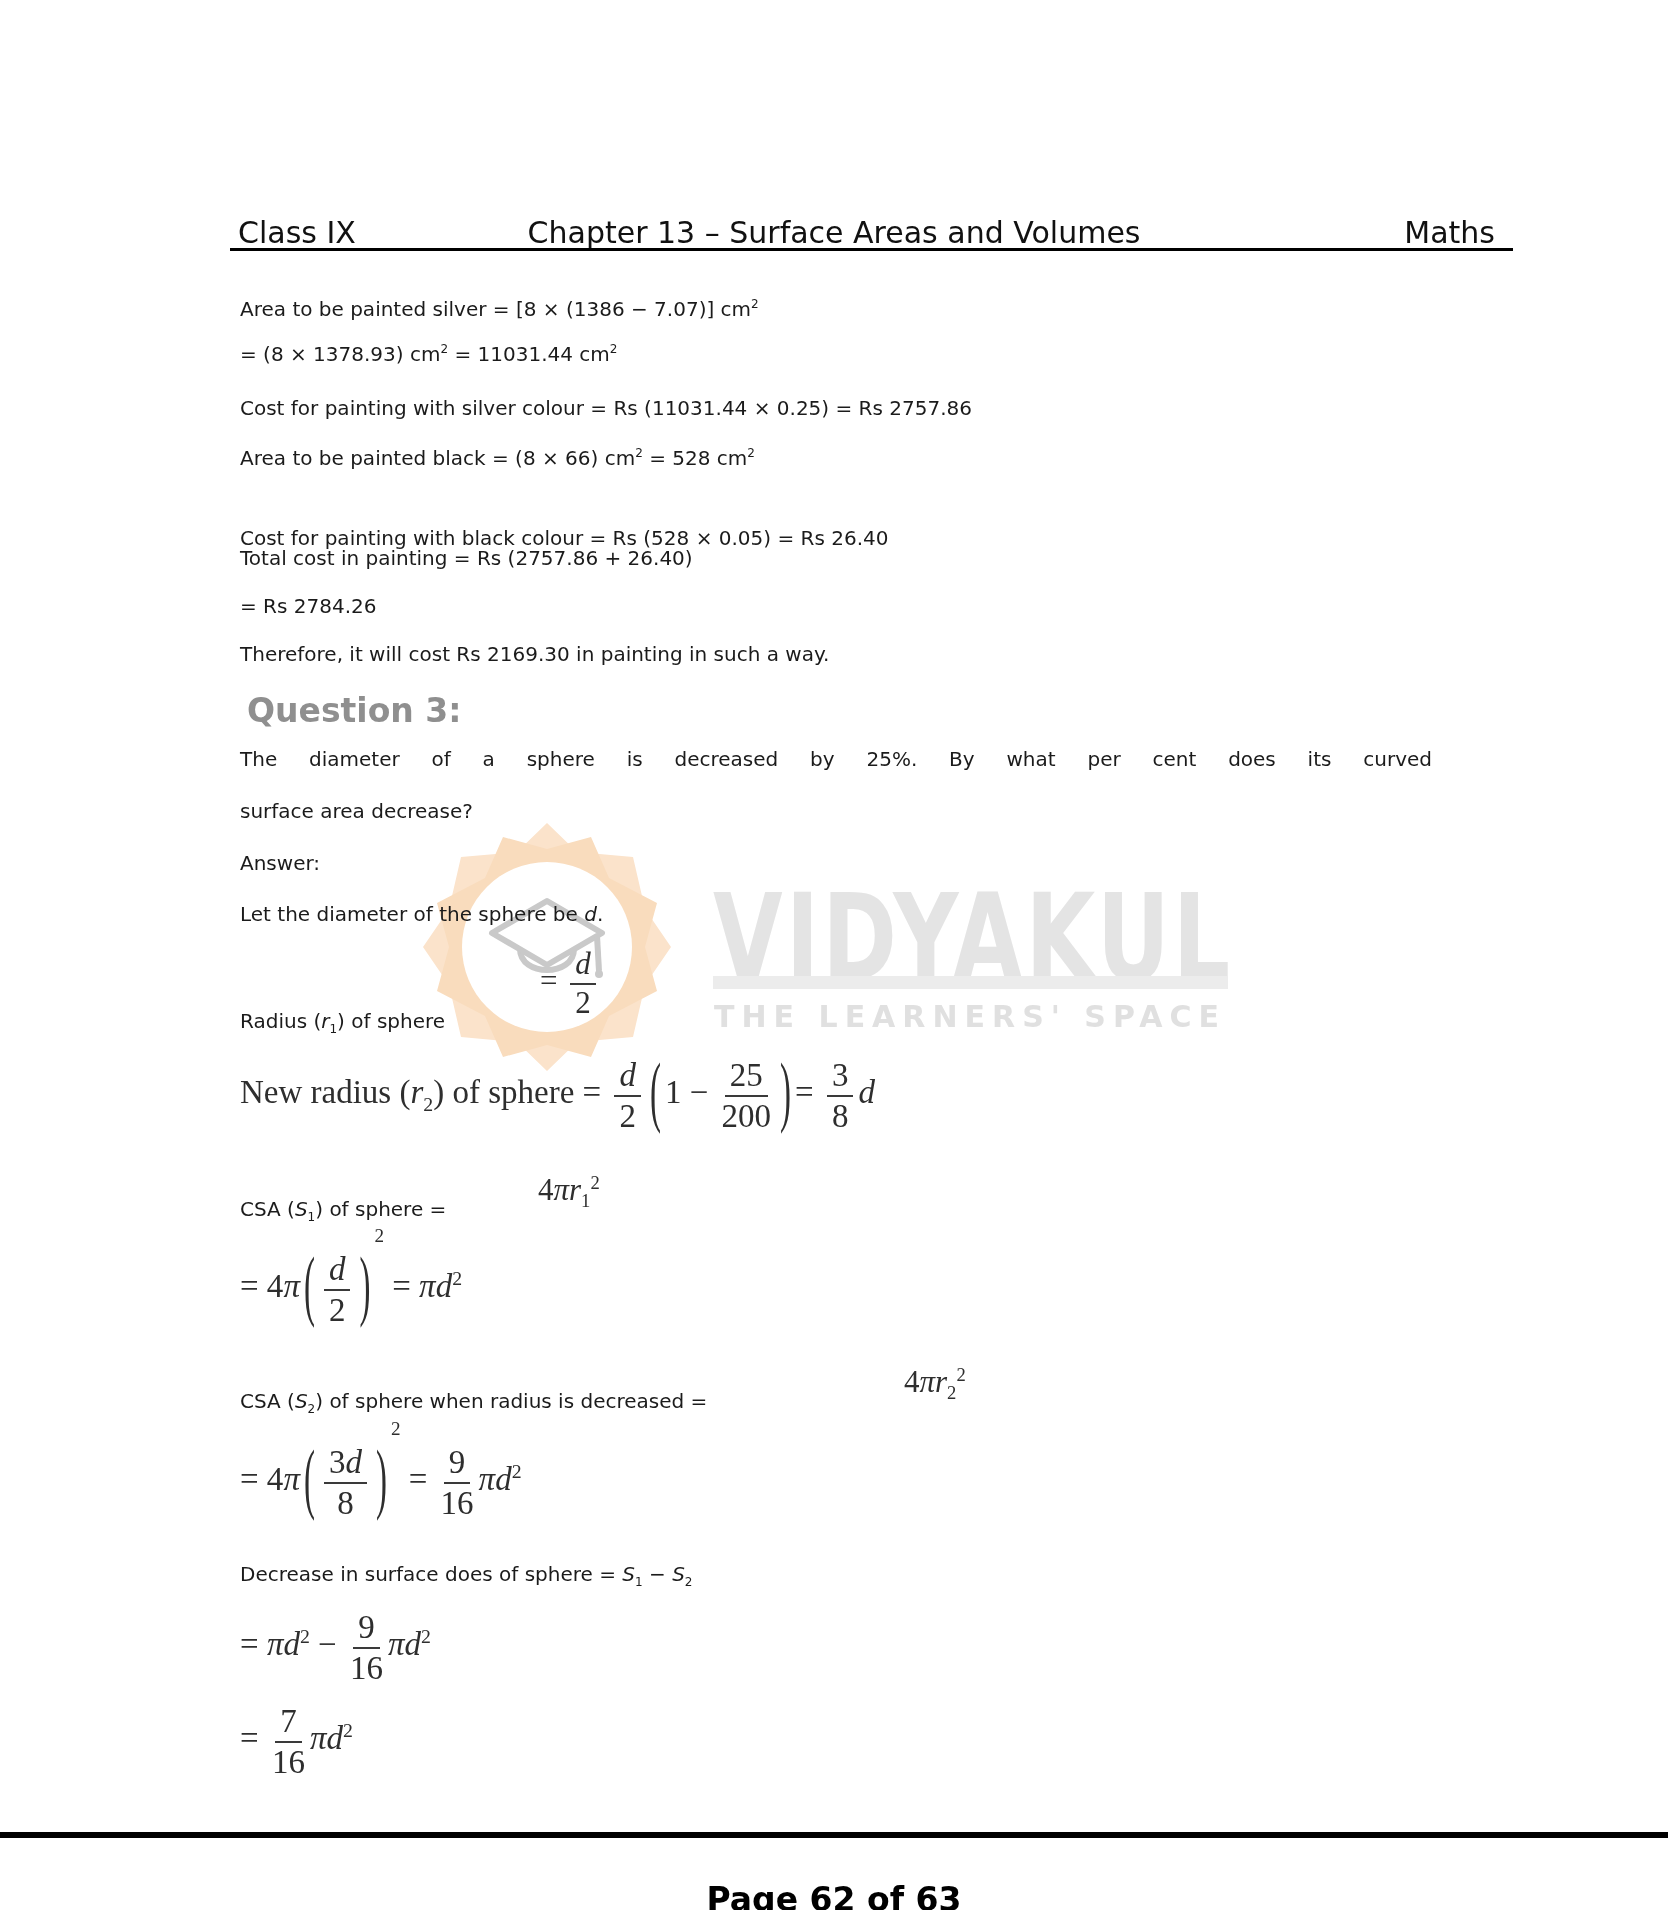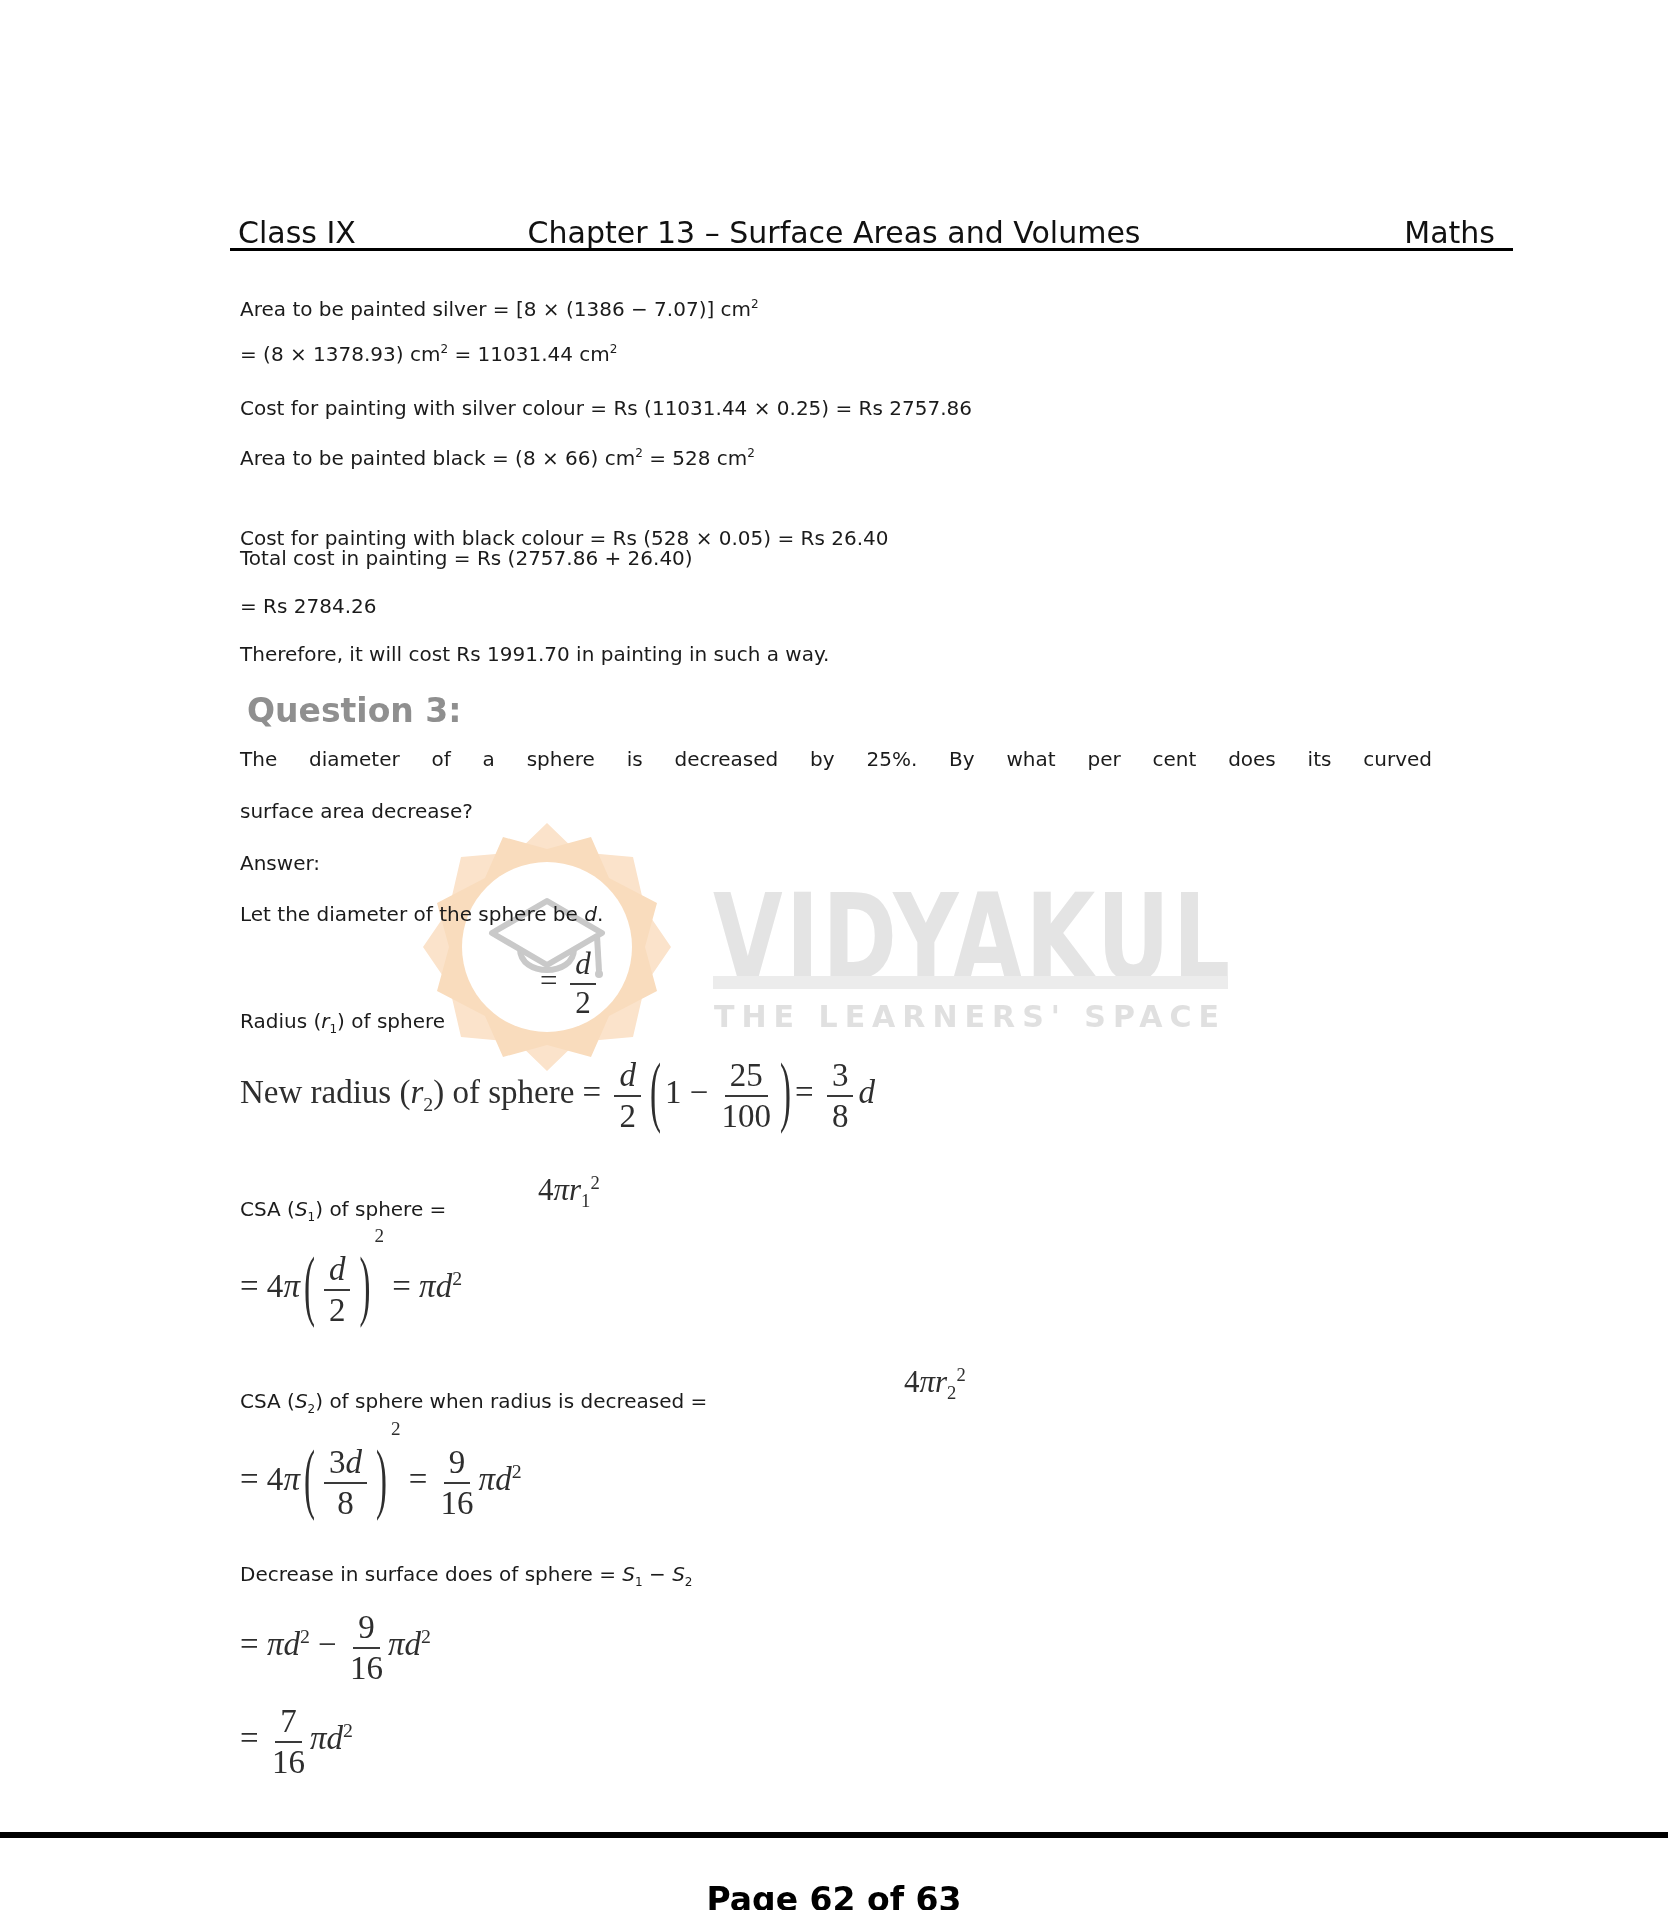--- a/index.html
+++ b/index.html
@@ -67,40 +67,40 @@
     <div class="abs hdr" style="right:173px;top:214px">Maths</div>
     <div class="rule" style="left:230px;top:248px;width:1283px;height:3px"></div>
 
     <div class="abs line" style="left:240px;top:289px"><span>Area to be painted silver = [8 × (1386 − 7.07)] cm</span><span class="s-sup">2</span></div>
     <div class="abs line" style="left:240px;top:334px"><span>= (8 × 1378.93) cm</span><span class="s-sup">2</span><span> = 11031.44 cm</span><span class="s-sup">2</span></div>
     <div class="abs line" style="left:240px;top:388px"><span>Cost for painting with silver colour = Rs (11031.44 × 0.25) = Rs 2757.86</span></div>
     <div class="abs line" style="left:240px;top:438px"><span>Area to be painted black = (8 × 66) cm</span><span class="s-sup">2</span><span> = 528 cm</span><span class="s-sup">2</span></div>
     <div class="abs line" style="left:240px;top:518px"><span>Cost for painting with black colour = Rs (528 × 0.05) = Rs 26.40</span></div>
     <div class="abs line" style="left:240px;top:538px"><span>Total cost in painting = Rs (2757.86 + 26.40)</span></div>
     <div class="abs line" style="left:240px;top:586px"><span>= Rs 2784.26</span></div>
-    <div class="abs line" style="left:240px;top:634px"><span>Therefore, it will cost Rs 1991.70 in painting in such a way.</span></div>
+    <div class="abs line" style="left:240px;top:634px"><span>Therefore, it will cost Rs 2169.30 in painting in such a way.</span></div>
 
     <div class="abs q-title" style="left:240px;top:691px">Question 3:</div>
     <div class="abs line just" style="left:240px;top:739px;width:1192px"><span>The diameter of a sphere is decreased by 25%. By what per cent does its curved</span></div>
     <div class="abs line" style="left:240px;top:791px"><span>surface area decrease?</span></div>
     <div class="abs line" style="left:240px;top:843px"><span>Answer:</span></div>
     <div class="abs line" style="left:240px;top:894px"><span>Let the diameter of the sphere be </span><span class="s-i">d</span><span>.</span></div>
 
     <div class="abs line" style="left:240px;top:1001px"><span>Radius (</span><span class="s-i">r</span><span class="s-sub">1</span><span>) of sphere</span></div>
     <div class="abs eq eq-sm" style="left:540px;top:948px"><span>= </span><span class="frac">
           <span class="num"><span class="s-i">d</span></span>
           <span class="den"><span>2</span></span>
         </span></div>
 
     <div class="abs eq" style="left:240px;top:1058px"><span>New radius (</span><span class="s-i">r</span><span class="s-sub">2</span><span>) of sphere  = </span><span class="frac">
           <span class="num"><span class="s-i">d</span></span>
           <span class="den"><span>2</span></span>
         </span><span class="s-bp">(</span><span>1 − </span><span class="frac">
           <span class="num"><span>25</span></span>
-          <span class="den"><span>100</span></span>
+          <span class="den"><span>200</span></span>
         </span><span class="s-bp">)</span><span>= </span><span class="frac">
           <span class="num"><span>3</span></span>
           <span class="den"><span>8</span></span>
         </span><span class="s-i">d</span></div>
 
     <div class="abs line" style="left:240px;top:1189px"><span>CSA (</span><span class="s-i">S</span><span class="s-sub">1</span><span>) of sphere =</span></div>
     <div class="abs eq eq-sm" style="left:538px;top:1172px"><span>4</span><span class="s-i">π</span><span class="s-i">r</span><span class="s-sub">1</span><span class="s-sup">2</span></div>
     <div class="abs eq" style="left:240px;top:1252px"><span>= 4</span><span class="s-i">π</span><span class="s-bp">(</span><span class="frac">
           <span class="num"><span class="s-i">d</span></span>
           <span class="den"><span>2</span></span>

